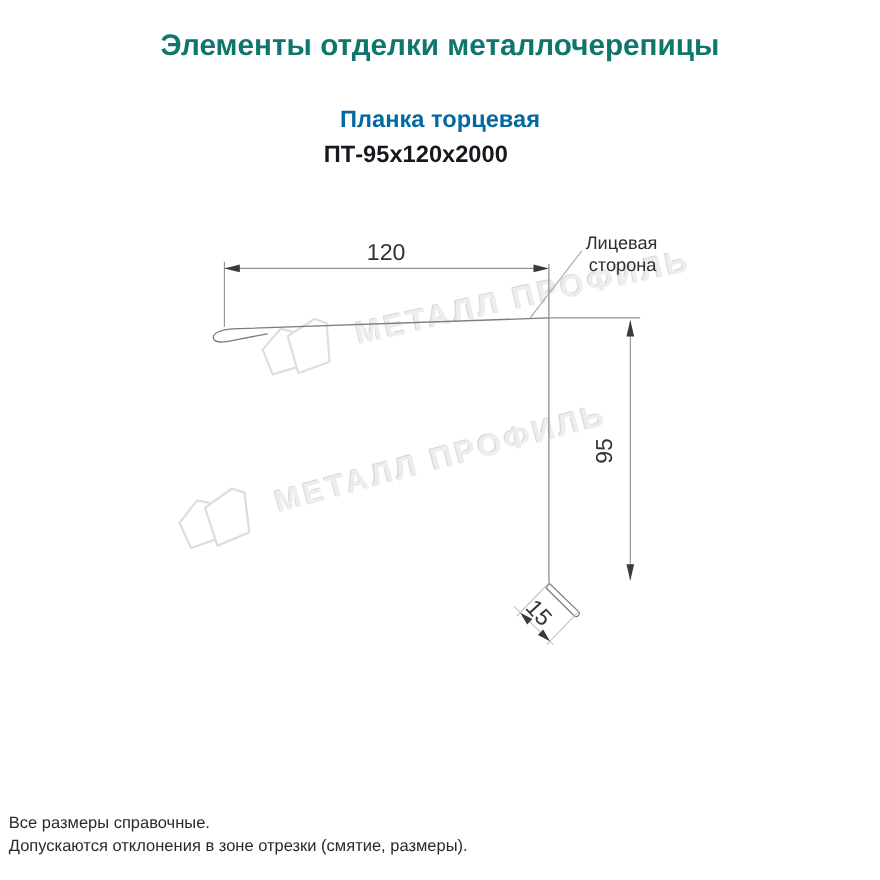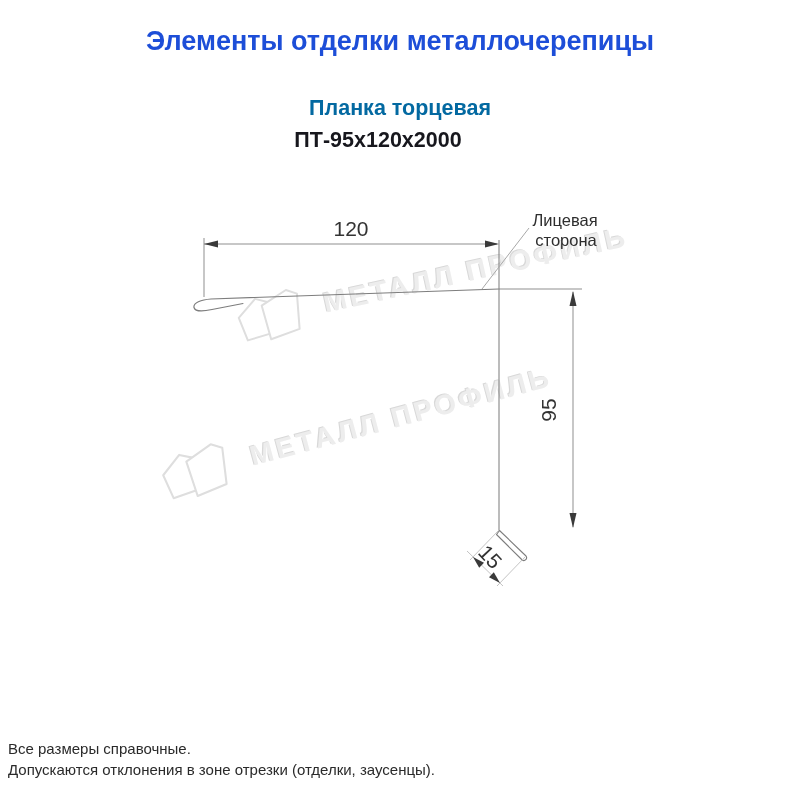--- a/index.html
+++ b/index.html
@@ -1,19 +1,19 @@
 <!DOCTYPE html>
 <html><head>
 <meta charset="utf-8">
 <style>
   html,body{margin:0;padding:0;background:#ffffff;width:800px;height:800px;overflow:hidden;}
   body{font-family:"Liberation Sans","DejaVu Sans",sans-serif;position:relative;}
   
   .page-title{position:absolute;left:0;top:26px;width:800px;text-align:center;
-    font-size:27px;font-weight:700;color:#1d4ed8;letter-spacing:0px;}
+    font-size:27px;font-weight:700;color:#0f766e;letter-spacing:0px;}
   .product-name{position:absolute;left:0;top:96px;width:800px;text-align:center;
     font-size:21.5px;font-weight:700;color:#0369a1;}
   .product-code{position:absolute;left:0;top:128px;width:756px;text-align:center;
     font-size:21.5px;font-weight:700;color:#17171d;}
   
   .wm{position:absolute;display:flex;align-items:center;z-index:1;
     transform-origin:0 50%;pointer-events:none;}
   .wm-text{font-size:28px;font-weight:700;letter-spacing:3px;white-space:nowrap;
     color:#ededed;text-shadow:1px 1px 0 #ffffff,-1px -1px 0 #d8d8d8;margin-left:10px;}
   .wm1{left:234px;top:295px;transform:rotate(-12.5deg);}
@@ -75,14 +75,14 @@
   <polygon points="500,583 489,577.2 493.8,572.2" fill="#3a3a3a"></polygon>
   <text class="dim-text" x="490" y="564" text-anchor="middle" transform="rotate(47 490 557)">15</text>
 
   <line x1="529" y1="228" x2="482" y2="289" stroke="#a8a8a8" stroke-width="1"></line>
   <text class="label-text" x="565" y="226" text-anchor="middle">Лицевая</text>
   <text class="label-text" x="566" y="246" text-anchor="middle">сторона</text>
 </svg>
 
 <div class="footer">
   <div>Все размеры справочные.</div>
-  <div>Допускаются отклонения в зоне отрезки (отделки, заусенцы).</div>
+  <div>Допускаются отклонения в зоне отрезки (смятие, размеры).</div>
 </div>
 
 </body></html>

